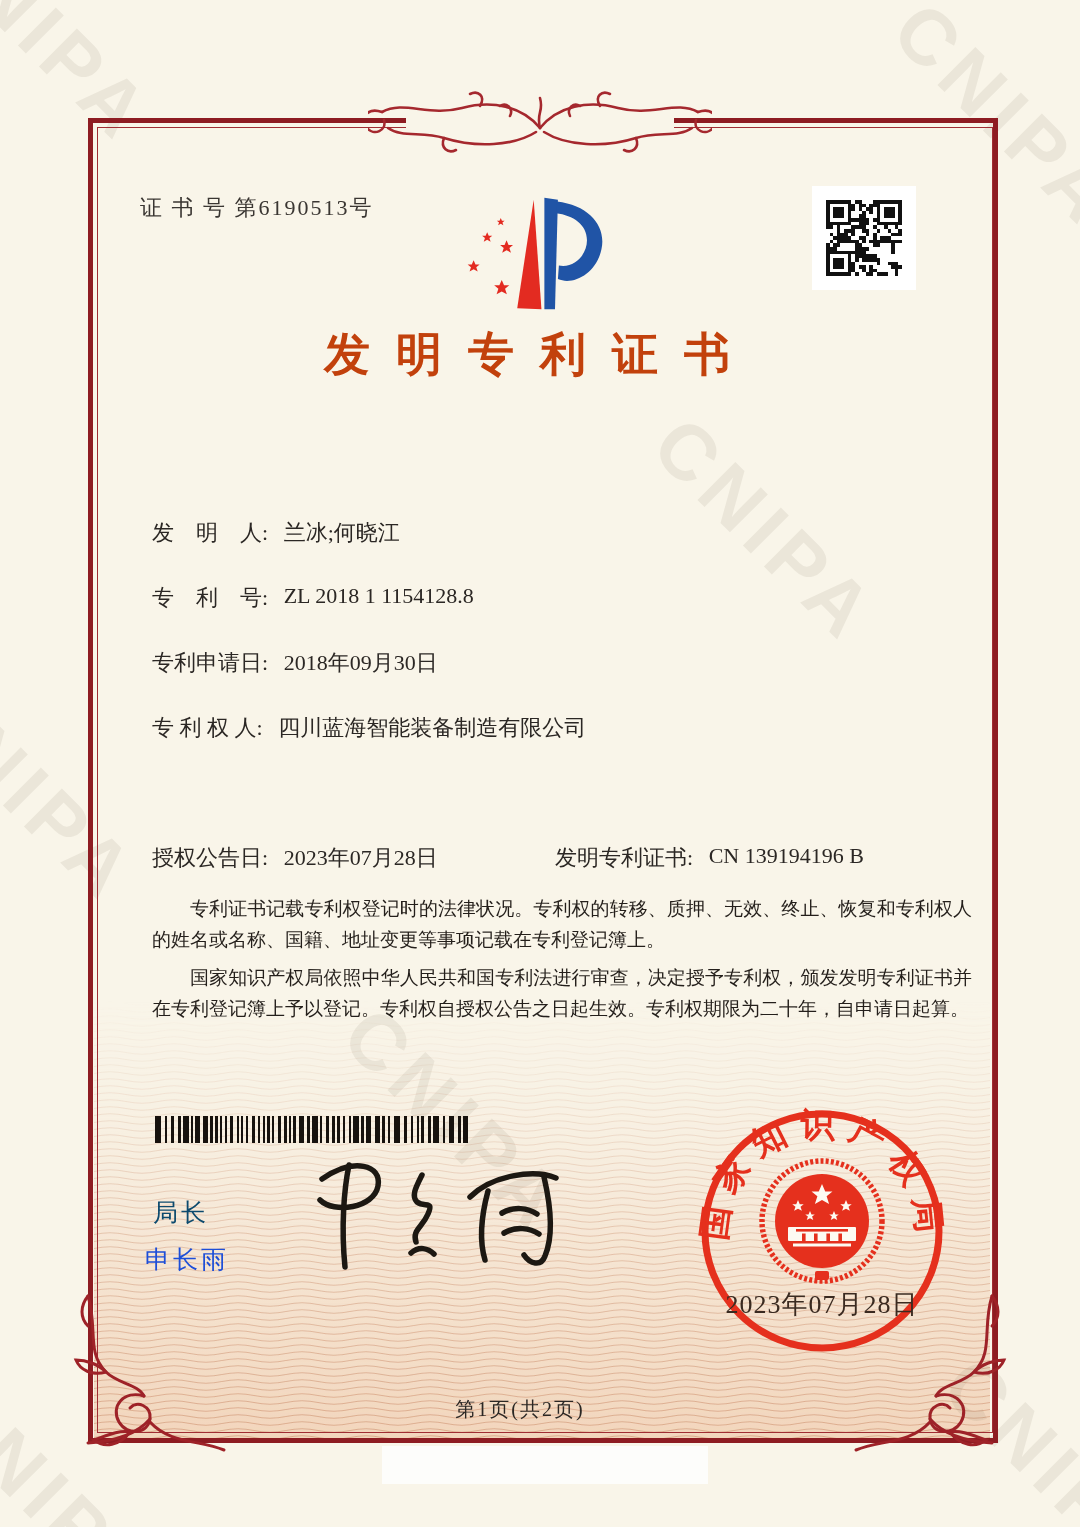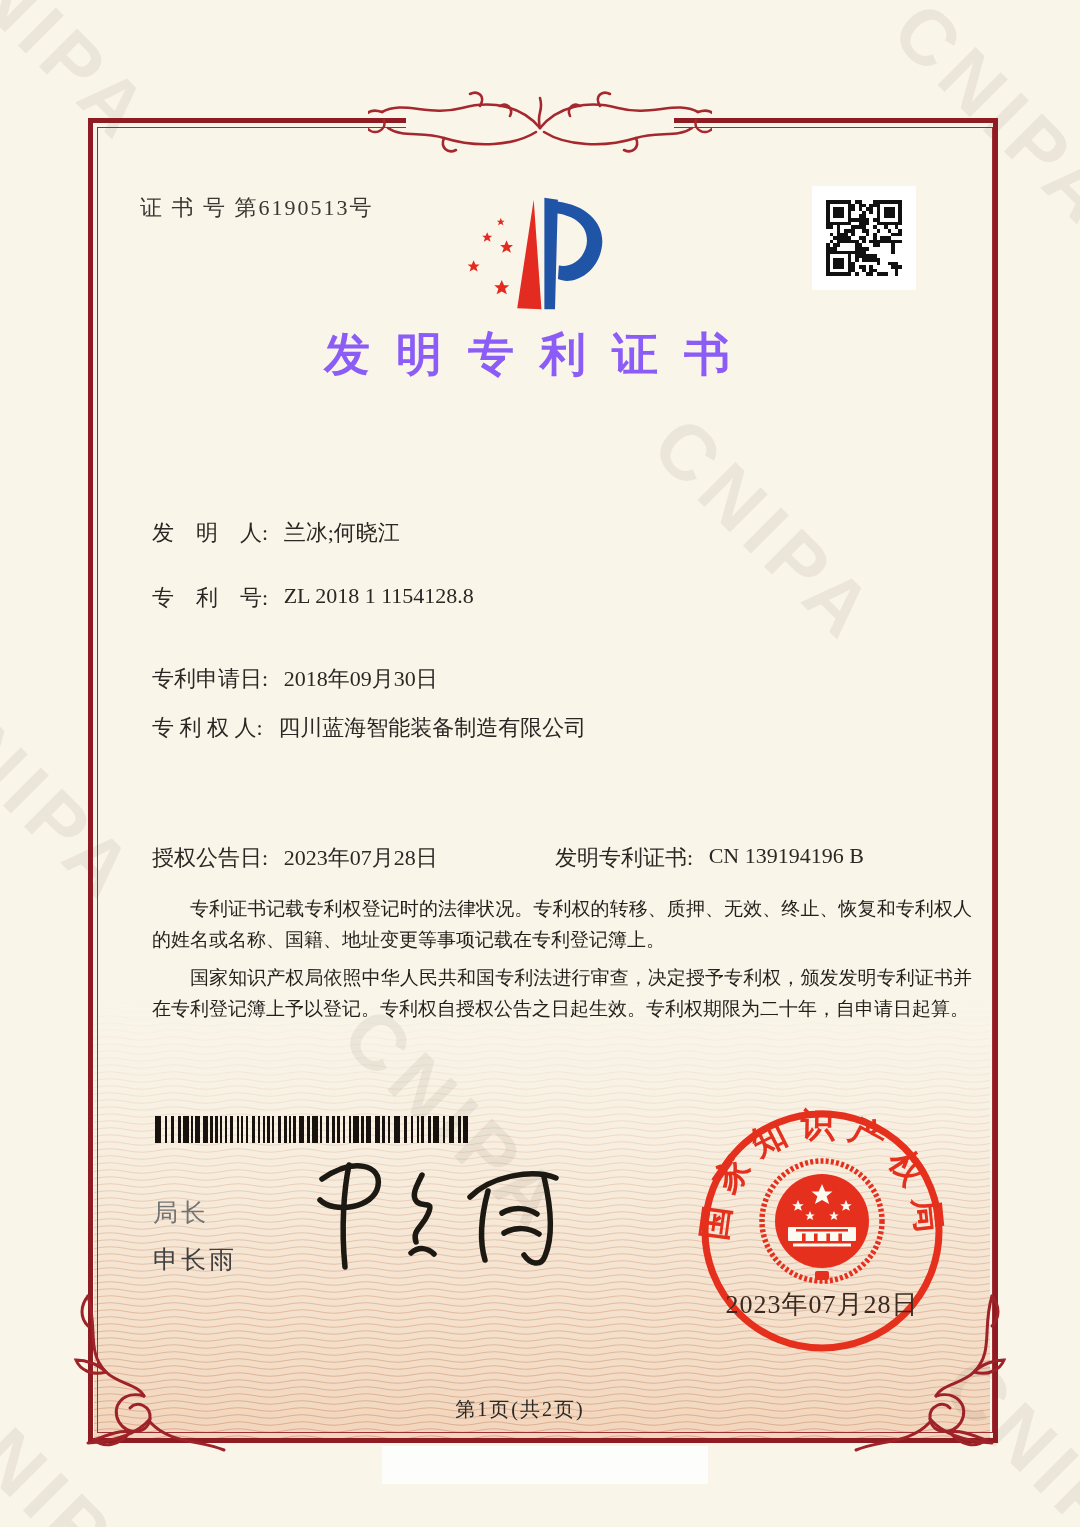--- a/index.html
+++ b/index.html
@@ -22,41 +22,41 @@
 
   
   .frame-outer{position:absolute;left:88px;top:118px;width:900px;height:1315px;
       border:5px solid #8e1c22;}
   .frame-inner{position:absolute;left:97px;top:127px;width:894px;height:1304px;
       border:1.5px solid #a02d33;}
 
   
   .cert-no{position:absolute;left:140px;top:193px;font-size:22px;color:#3a3632;letter-spacing:2px;}
   .title{position:absolute;left:90px;top:324px;width:900px;text-align:center;
-      font-size:46px;font-weight:bold;color:#8b5cf6;letter-spacing:26px;}
+      font-size:46px;font-weight:bold;color:#c2410c;letter-spacing:26px;}
   .qr-box{position:absolute;left:812px;top:186px;width:104px;height:104px;background:#fff;}
 
   
   .field-row{position:absolute;left:152px;font-size:22px;color:#2b2724;}
   .field-label{display:inline-block;vertical-align:top;white-space:pre;}
   .field-value{display:inline-block;vertical-align:top;margin-left:10px;}
   .addr-value{width:600px;line-height:32px;}
 
   
   .body-text{position:absolute;left:152px;width:820px;font-size:19px;line-height:31px;
       color:#241f1b;text-align:justify;text-justify:inter-ideograph;}
   .body-text p{margin:0 0 7px 0;text-indent:2em;}
 
   
   .barcode{position:absolute;left:155px;top:1116px;width:320px;height:27px;font-size:0;overflow:hidden;}
 
   
-  .sig-title{position:absolute;left:153px;top:1196px;font-size:25px;color:#737373;
+  .sig-title{position:absolute;left:153px;top:1196px;font-size:25px;color:#0c4a6e;
       font-family:"Liberation Sans","DejaVu Sans",sans-serif;letter-spacing:3px;}
-  .sig-name{position:absolute;left:153px;top:1243px;font-size:25px;color:#404040;
+  .sig-name{position:absolute;left:145px;top:1243px;font-size:25px;color:#1d4ed8;
       font-family:"Liberation Sans","DejaVu Sans",sans-serif;letter-spacing:3px;}
 
   
   .page-info{position:absolute;left:90px;top:1396px;width:860px;text-align:center;
       font-size:20px;color:#2b2724;letter-spacing:2px;}
   .cont-box{position:absolute;left:382px;top:1446px;width:326px;height:38px;background:#fdfdfb;}
   .cont-note{position:absolute;left:382px;top:1451px;width:326px;text-align:center;
       font-size:25px;color:#241f1b;letter-spacing:5px;}
 
   svg{display:block;}
@@ -400,21 +400,21 @@
   <div class="title">发明专利证书</div>
 
   <div class="field-row" style="top:518px;">
     <span class="field-label">发　明　人:</span>
     <span class="field-value">兰冰;何晓江</span>
   </div>
   <div class="field-row" style="top:583px;">
     <span class="field-label">专　利　号:</span>
     <span class="field-value">ZL 2018 1 1154128.8</span>
   </div>
-  <div class="field-row" style="top:648px;margin-top:16px;">
+  <div class="field-row" style="top:648px;">
     <span class="field-label">专利申请日:</span>
     <span class="field-value">2018年09月30日</span>
   </div>
   <div class="field-row" style="top:713px;">
     <span class="field-label">专 利 权 人:</span>
     <span class="field-value">四川蓝海智能装备制造有限公司</span>
   </div>
   <div class="field-row" style="top:843px;">
     <span class="field-label">授权公告日:</span>
     <span class="field-value">2023年07月28日</span>

